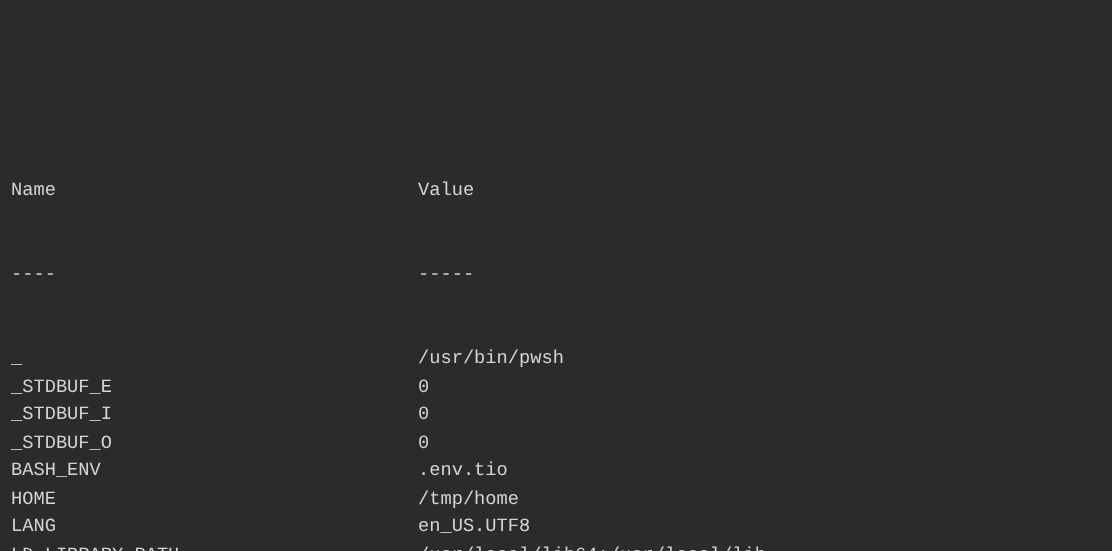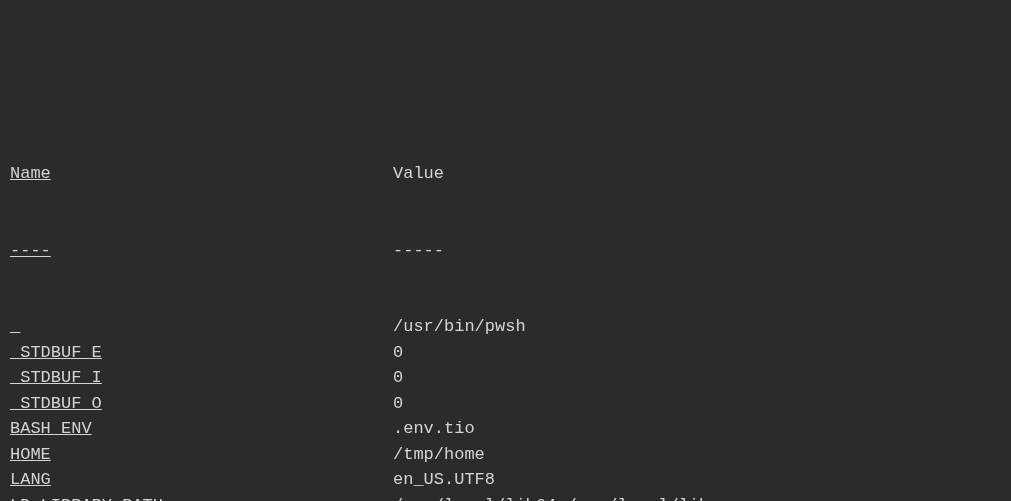--- a/index.html
+++ b/index.html
@@ -19,27 +19,25 @@
       overflow: hidden;
       white-space: pre;
     }
     .row {
       display: flex;
     }
     .col-name {
       width: 370px;
       overflow: hidden;
       text-overflow: clip;
-      text-decoration: underline;
     }
     .col-value {
       flex: 1;
       overflow: hidden;
       text-overflow: ellipsis;
-      margin-left: 13px;
     }
   </style>
 </head>
 <body>
 
 
 
 <div>
   <div class="row">
     <span class="col-name">Name</span>

